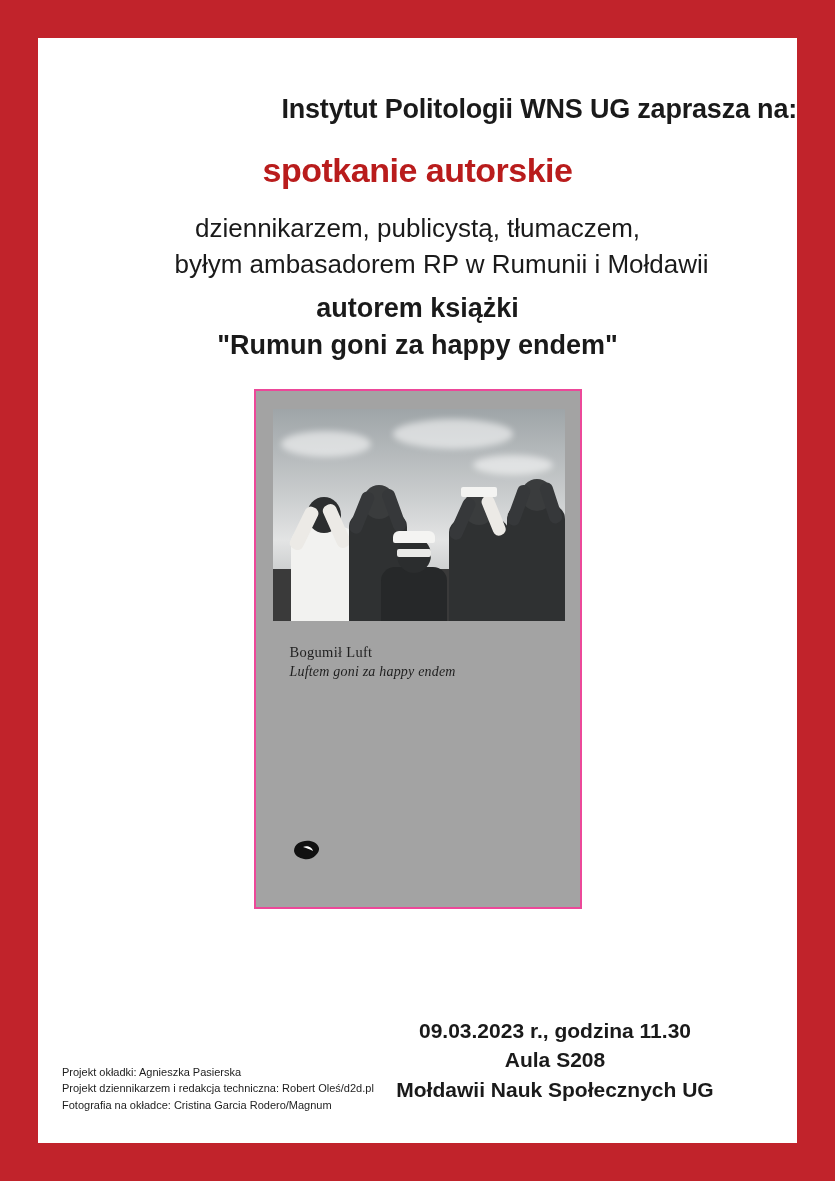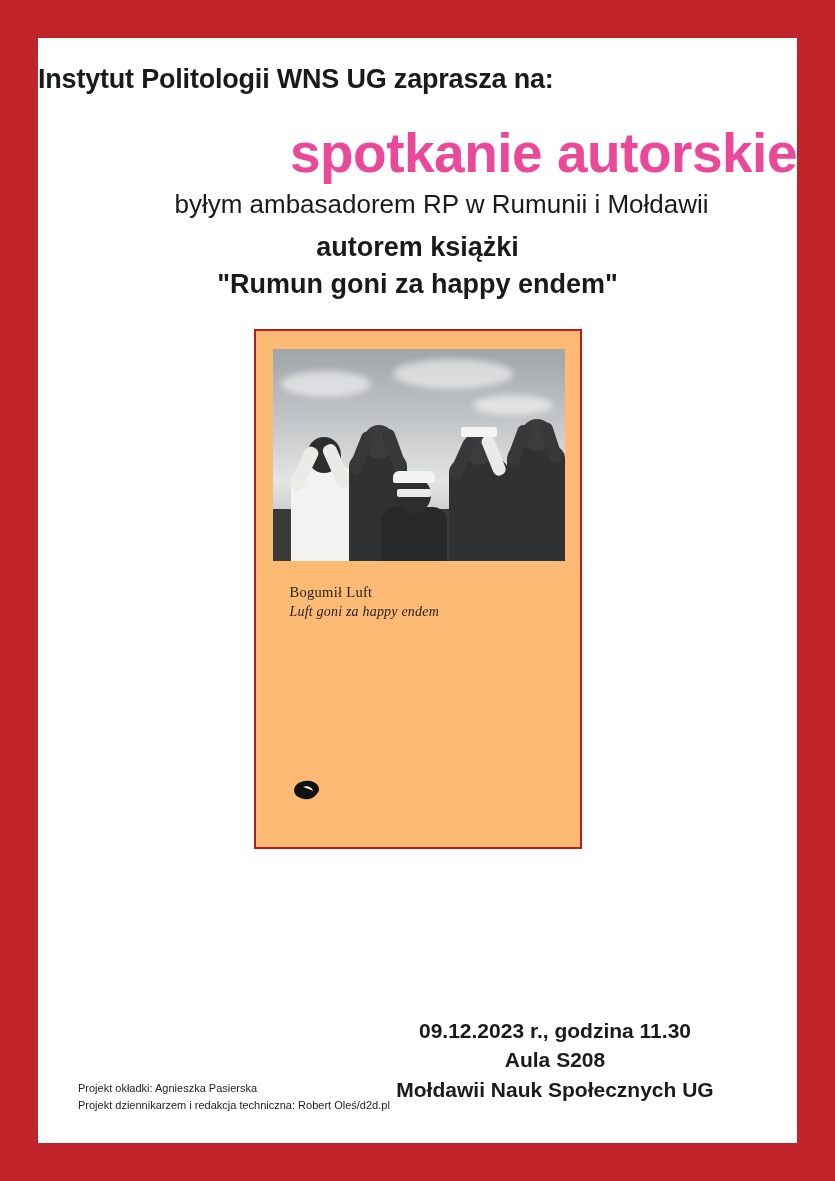--- a/index.html
+++ b/index.html
@@ -16,32 +16,32 @@
   .poster {
     position: absolute;
     left: 38px;
     top: 38px;
     width: 759px;
     height: 1105px;
     background: #ffffff;
     box-sizing: border-box;
   }
   .header-line {
-    text-align: left;
+    text-align: right;
     font-weight: bold;
     color: #1a1a1a;
     font-size: 27px;
-    margin-top: 26px;
+    margin-top: 56px;
     letter-spacing: -0.2px;
   }
   .title-main {
-    text-align: right;
-    font-weight: bold;
-    color: #ec4899;
-    font-size: 55px;
+    text-align: center;
+    font-weight: bold;
+    color: #b91c1c;
+    font-size: 34px;
     margin-top: 26px;
     letter-spacing: -0.5px;
   }
   .title-accent {
     text-align: center;
     font-weight: bold;
     color: #be2026;
     font-size: 45px;
     margin-top: 8px;
     letter-spacing: -0.5px;
@@ -65,22 +65,22 @@
   
   .book-wrap {
     margin: 26px auto 0 auto;
     width: 328px;
     height: 520px;
     position: relative;
   }
   .book {
     position: absolute;
     inset: 0;
-    background: #fdba74;
-    border: 2px solid #b91c1c;
+    background: #a3a3a3;
+    border: 2px solid #ec4899;
     box-sizing: border-box;
   }
   .book-photo {
     position: absolute;
     left: 17px;
     top: 18px;
     width: 292px;
     height: 212px;
     overflow: hidden;
     background: linear-gradient(#b9bdc0, #d7d9d9 45%, #9a9da0);
@@ -170,37 +170,38 @@
     width: 420px;
   }
   .footer-right div {
     font-size: 21px;
     font-weight: bold;
     color: #1a1a1a;
     line-height: 1.42;
   }
   .credits {
     position: absolute;
-    left: 40px;
+    left: 24px;
     bottom: 30px;
     font-size: 11px;
     color: #1d1d1d;
     line-height: 1.5;
   }
 </style>
 </head>
 <body>
 
 <div class="poster">
 
   <div class="header-line">Instytut Politologii WNS UG zaprasza na:</div>
 
   <div class="title-main">spotkanie autorskie</div>
 
 
+  <div class="desc">dziennikarzem, publicystą, tłumaczem,</div>
   <div class="desc" style="margin-top:2px;padding-left:48px;">byłym ambasadorem RP w Rumunii i Mołdawii</div>
 
   <div class="desc-bold">autorem książki</div>
   <div class="desc-bold" style="margin-top:2px;">"Rumun goni za happy endem"</div>
 
   <div class="book-wrap">
     <div class="book">
 
       <div class="book-photo">
         <div class="sky"></div>
@@ -232,36 +233,37 @@
         <div class="glasses" style="left:188px; top:78px; width:36px; height:10px;"></div>
 
         <div class="figure" style="left:234px; top:96px; width:58px; height:116px;"></div>
         <div class="fig-head" style="left:248px; top:70px; width:32px; height:32px;"></div>
         <div class="arm" style="left:232px; top:74px; width:13px; height:42px; transform:rotate(20deg);"></div>
         <div class="arm" style="left:278px; top:72px; width:13px; height:42px; transform:rotate(-18deg);"></div>
       </div>
 
       <div class="book-title-block">
         <div class="book-author">Bogumił Luft</div>
-        <div class="book-subtitle">Luft goni za happy endem</div>
+        <div class="book-subtitle">Luftem goni za happy endem</div>
       </div>
 
       <div class="publisher-logo">
         <svg width="34" height="34" viewBox="0 0 34 34" aria-hidden="true">
           <path d="M4 20 C4 8, 26 6, 29 17 C30 22, 22 30, 14 28 C9 27, 5 25, 4 20 Z" fill="#111111"></path>
           <path d="M13 16 C17 14, 22 16, 23 20 C20 18, 16 17, 13 16 Z" fill="#ffffff"></path>
         </svg>
       </div>
     </div>
   </div>
 
   <div class="footer-right">
-    <div>09.12.2023 r., godzina 11.30</div>
+    <div>09.03.2023 r., godzina 11.30</div>
     <div>Aula S208</div>
     <div>Mołdawii Nauk Społecznych UG</div>
   </div>
 
   <div class="credits">
     <div>Projekt okładki: Agnieszka Pasierska</div>
     <div>Projekt dziennikarzem i redakcja techniczna: Robert Oleś/d2d.pl</div>
+    <div>Fotografia na okładce: Cristina Garcia Rodero/Magnum</div>
   </div>
 
 </div>
 
 </body></html>

